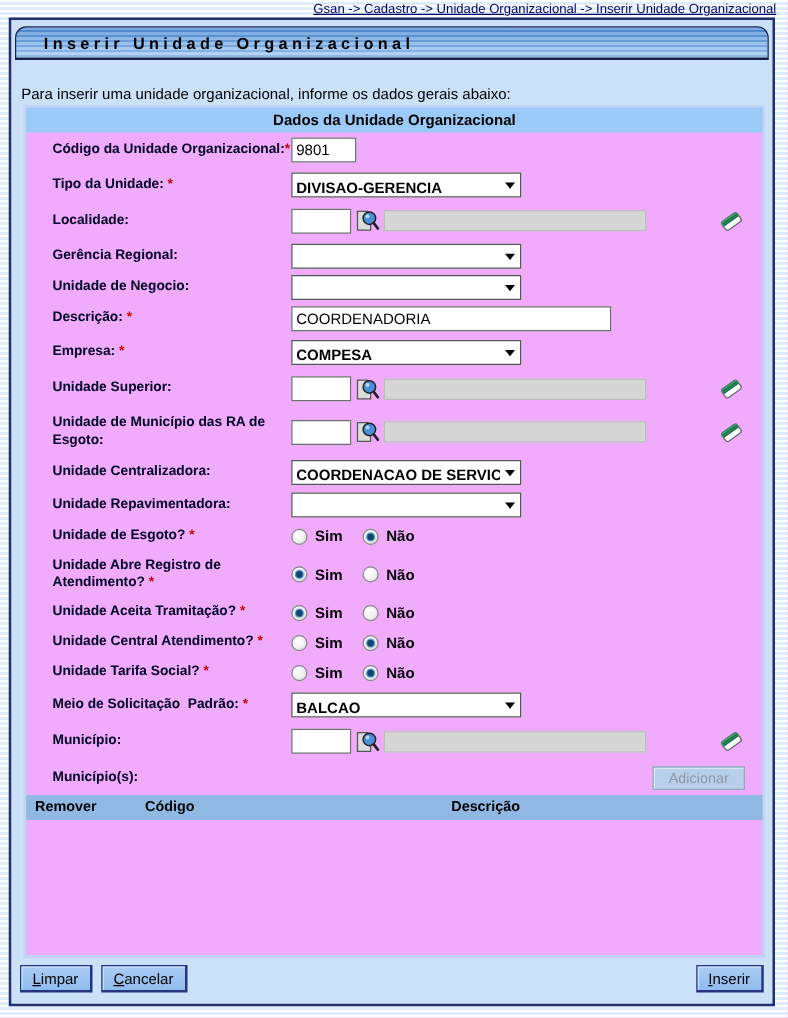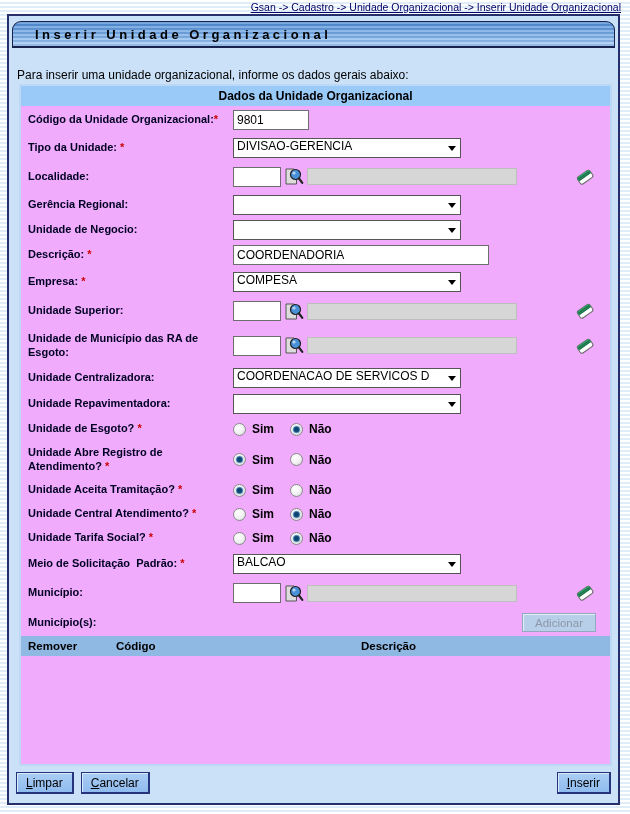--- a/index.html
+++ b/index.html
@@ -38,35 +38,35 @@
     background:#f0abfc; border:2px solid #bcd8f4;
     display:flex; flex-direction:column;
   }
   .section-header {
     height:20px; background:#9acaf8; flex:0 0 20px;
     display:flex; align-items:center; justify-content:center;
     font-size:12px; font-weight:bold; color:#000;
   }
   .frow { display:flex; align-items:center; flex-shrink:0; }
   .flabel {
-    width:212px; padding-left:7px; flex:0 0 212px;
+    width:212px; padding-left:21px; flex:0 0 212px;
     font-size:11px; font-weight:bold; color:#000022;
     line-height:1.25; white-space:pre-wrap;
   }
   .req { color:#cc0000; font-weight:bold; }
   .ctrl { display:flex; align-items:center; flex:1; }
   input.ti {
     height:20px; border:1px solid #6e6e6e; background:#fff;
     font-family:"Liberation Sans",sans-serif; font-size:12px; color:#000;
     padding:0 3px;
   }
   .ti-code { width:48px; height:19px; }
   .sel {
-    width:228px; height:20px; background:#fff; border:1px solid #565656;
-    display:flex; align-items:flex-start; position:relative; cursor:default;
+    width:184px; height:20px; background:#fff; border:1px solid #565656;
+    display:flex; align-items:flex-end; position:relative; cursor:default;font-weight:bold;
   }
   .sel-text {
     font-size:12px; color:#000; padding-left:3px; white-space:nowrap;
     overflow:hidden; flex:1; margin-right:16px;
   }
   .sel-arrow {
     position:absolute; right:4px; top:7px; width:0; height:0;
     border-left:4px solid transparent; border-right:4px solid transparent;
     border-top:5px solid #000;
   }
@@ -134,21 +134,21 @@
   </div>
 
   <div class="intro">Para inserir uma unidade organizacional, informe os dados gerais abaixo:</div>
 
   <div class="panel">
     <div class="section-header">Dados da Unidade Organizacional</div>
 
     <div class="frow" style="height:28px">
       <div class="flabel"><span>Código da Unidade Organizacional:</span><span class="req">*</span></div>
       <div class="ctrl">
-          <input class="ti" style="width: 76px;" value="9801">
+          <input class="ti" style="width: 52px;" value="9801">
         </div>
     </div>
 
     <div class="frow" style="height:27px">
       <div class="flabel"><span>Tipo da Unidade: </span><span class="req">*</span></div>
       <div class="ctrl">
         <div class="sel">
           <span class="sel-text">DIVISAO-GERENCIA</span>
           <span class="sel-arrow"></span>
         </div>

